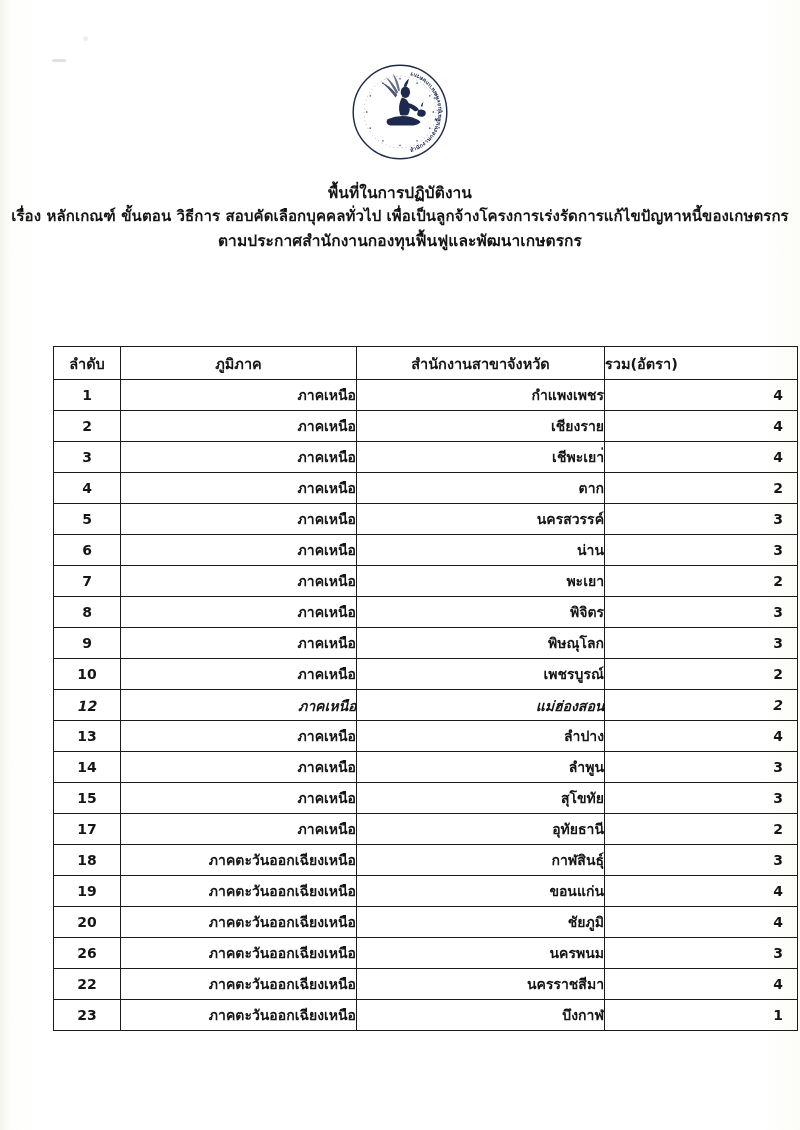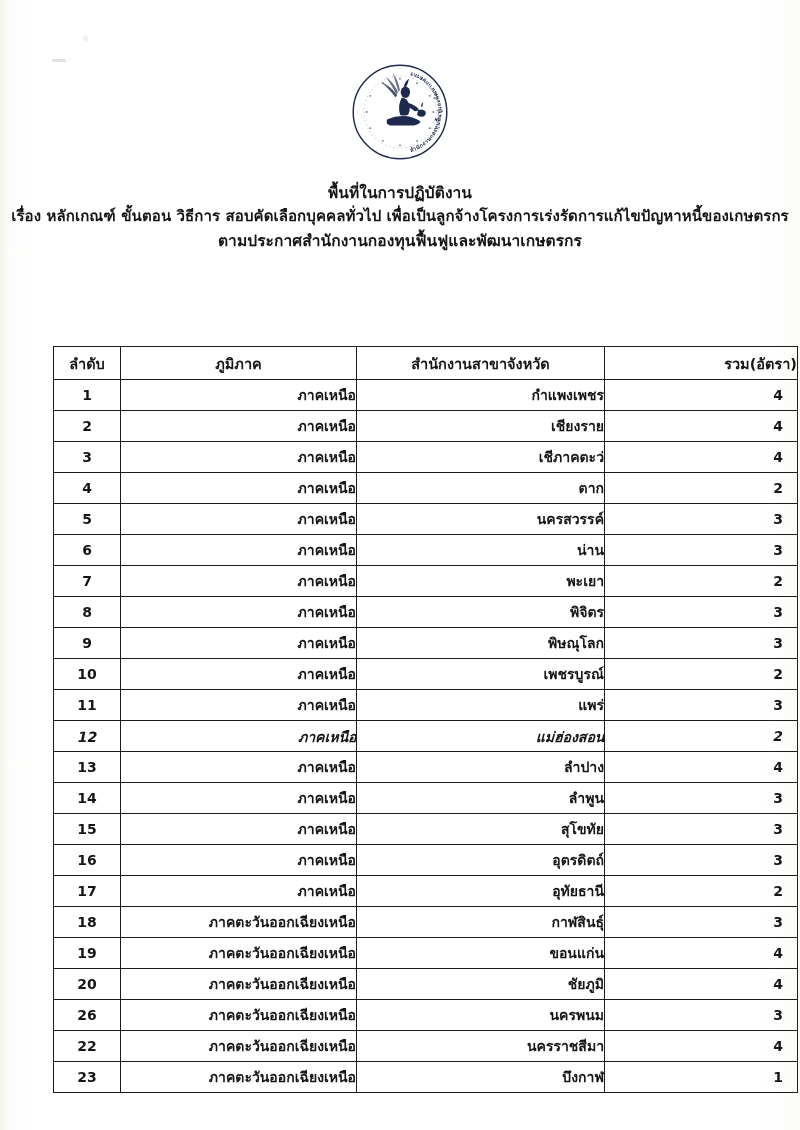--- a/index.html
+++ b/index.html
@@ -179,40 +179,40 @@
     <div class="hd-line hd-2">ตามประกาศสำนักงานกองทุนฟื้นฟูและพัฒนาเกษตรกร</div>
   </div>
 
   <div class="table-wrap">
     <table class="doc">
       <thead>
         <tr>
           <th class="col-no">ลำดับ</th>
           <th class="col-reg">ภูมิภาค</th>
           <th class="col-prov">สำนักงานสาขาจังหวัด</th>
-          <th class="col-total" style="text-align:right;padding-right:0 !important;">รวม(อัตรา)</th>
+          <th class="col-total" style="text-align:left;padding-right:0 !important;">รวม(อัตรา)</th>
         </tr>
       </thead>
       <tbody id="table-body">
           <tr>
             <td class="col-no">1</td>
             <td class="col-reg">ภาคเหนือ</td>
             <td class="col-prov">กำแพงเพชร</td>
             <td class="col-total">4</td>
           </tr>
           <tr>
             <td class="col-no">2</td>
             <td class="col-reg">ภาคเหนือ</td>
             <td class="col-prov">เชียงราย</td>
             <td class="col-total">4</td>
           </tr>
           <tr>
             <td class="col-no">3</td>
             <td class="col-reg">ภาคเหนือ</td>
-            <td class="col-prov">เชีภาคตะว่</td>
+            <td class="col-prov">เชีพะเยา่</td>
             <td class="col-total">4</td>
           </tr>
           <tr>
             <td class="col-no">4</td>
             <td class="col-reg">ภาคเหนือ</td>
             <td class="col-prov">ตาก</td>
             <td class="col-total">2</td>
           </tr>
           <tr>
             <td class="col-no">5</td>
@@ -242,26 +242,20 @@
             <td class="col-no">9</td>
             <td class="col-reg">ภาคเหนือ</td>
             <td class="col-prov">พิษณุโลก</td>
             <td class="col-total">3</td>
           </tr>
           <tr>
             <td class="col-no">10</td>
             <td class="col-reg">ภาคเหนือ</td>
             <td class="col-prov">เพชรบูรณ์</td>
             <td class="col-total">2</td>
-          </tr>
-          <tr>
-            <td class="col-no">11</td>
-            <td class="col-reg">ภาคเหนือ</td>
-            <td class="col-prov">แพร่</td>
-            <td class="col-total">3</td>
           </tr>
           <tr class="skew">
             <td class="col-no">12</td>
             <td class="col-reg">ภาคเหนือ</td>
             <td class="col-prov">แม่ฮ่องสอน</td>
             <td class="col-total">2</td>
           </tr>
           <tr>
             <td class="col-no">13</td>
             <td class="col-reg">ภาคเหนือ</td>
@@ -271,26 +265,20 @@
           <tr>
             <td class="col-no">14</td>
             <td class="col-reg">ภาคเหนือ</td>
             <td class="col-prov">ลำพูน</td>
             <td class="col-total">3</td>
           </tr>
           <tr>
             <td class="col-no">15</td>
             <td class="col-reg">ภาคเหนือ</td>
             <td class="col-prov">สุโขทัย</td>
-            <td class="col-total">3</td>
-          </tr>
-          <tr>
-            <td class="col-no">16</td>
-            <td class="col-reg">ภาคเหนือ</td>
-            <td class="col-prov">อุตรดิตถ์</td>
             <td class="col-total">3</td>
           </tr>
           <tr>
             <td class="col-no">17</td>
             <td class="col-reg">ภาคเหนือ</td>
             <td class="col-prov">อุทัยธานี</td>
             <td class="col-total">2</td>
           </tr>
           <tr>
             <td class="col-no">18</td>

